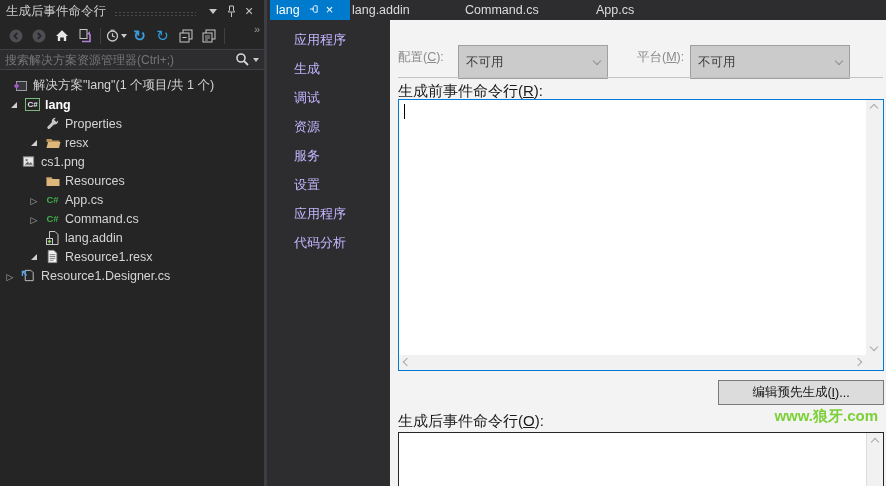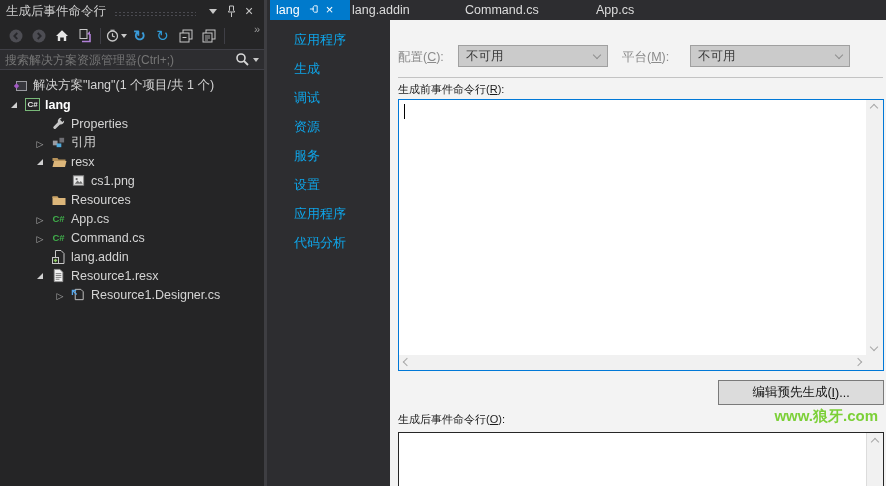--- a/index.html
+++ b/index.html
@@ -29,48 +29,48 @@
   .se-search { position:absolute; top:49px; left:0; right:0; height:21px; background:#2d2d30;
                border-top:1px solid #3f3f46; border-bottom:1px solid #3f3f46;
                display:flex; align-items:center; padding:0 5px; }
   .se-search input { flex:1; background:transparent; border:0; outline:0; color:#fde047; font-size:12px;
                      font-family:Liberation Sans, sans-serif; }
   
   .se-tree { position:absolute; top:76px; left:0; right:0; }
   .row { height:19px; display:flex; align-items:center; font-size:12.5px; color:#d4d4d4; white-space:nowrap; }
   .row .arrow { width:20px; display:flex; align-items:center; justify-content:center; flex:none; }
   .row .icon { width:17px; display:flex; align-items:center; justify-content:center; flex:none; margin-right:4px; }
-  .lvl0 { padding-left:12px; } .lvl1 { padding-left:4px; } .lvl2 { padding-left:30px; } .lvl3 { padding-left:50px; }
+  .lvl0 { padding-left:12px; } .lvl1 { padding-left:4px; } .lvl2 { padding-left:24px; } .lvl3 { }
   .bold { font-weight:700; color:#ffffff; }
   .exp-open { width:0; height:0; border-left:6px solid transparent; border-bottom:6px solid #d0d0d0; }
   .exp-closed::before { content:"\25B7"; font-size:9px; color:#b0b0b0; }
   .csbox { border:1px solid #79b979; color:#e8e8e8; font-size:8px; font-weight:700; padding:0 1px; line-height:11px; }
   .csfile { color:#3fae4a; font-weight:700; font-size:9.5px; }
   
   .splitter { position:absolute; left:264px; top:0; width:3px; height:486px; background:#3e3e42; }
   
   .tabwell { position:absolute; left:267px; top:0; right:0; height:20px; background:#2d2d30; }
   .tab-active { position:absolute; left:3px; top:0; width:80px; height:20px; background:#007acc; color:#fff;
                 display:flex; align-items:center; font-size:12.5px; padding:0 6px; }
   .tab-active .x-glyph::before { color:#fff; font-size:13px; }
   .tab-i { position:absolute; top:0; height:20px; line-height:20px; font-size:12.5px; color:#dcdcdc; }
   
   .propnav { position:absolute; left:267px; top:20px; width:123px; height:466px; background:#2d2d30; padding-top:5px; }
   .pn-item { position:relative; height:29px; line-height:29px; margin:0 12px 0 14px; padding-left:13px;
-             font-size:13px; color:#0ea5e9; white-space:nowrap; }
+             font-size:13px; color:#c4b5fd; white-space:nowrap; }
   .pn-item.sel { background:#1c97ea; color:#fff; }
   .pn-item.sel::after { content:""; position:absolute; right:-11px; top:50%; margin-top:-10px;
                         border-top:10px solid transparent; border-bottom:10px solid transparent; border-left:11px solid #1c97ea; }
   
   .content { position:absolute; left:390px; top:20px; width:496px; height:466px; background:#f3f3f3; }
   .mn { text-decoration:underline; }
   .lab-dis { position:absolute; font-size:12.5px; color:#8b8b8b; }
-  .lab { position:absolute; font-size:11px; color:#1b1b1b; }
+  .lab { position:absolute; font-size:15px; color:#1b1b1b; }
   .dsel { position:absolute; height:22px; background:#cbcbcb; border:1px solid #a0a0a0; display:flex;
-          align-items:center; padding:4px 7px; font-size:12.5px; color:#3a3a3a;justify-content:flex-end; }
+          align-items:center; padding:16px 7px; font-size:12.5px; color:#3a3a3a;justify-content:flex-end; }
   .chev { width:6px; height:6px; border-right:1.6px solid #8f8f8f; border-bottom:1.6px solid #8f8f8f; display:inline-block; }
   .chev.up { transform:rotate(-135deg); } .chev.down { transform:rotate(45deg); }
   .chev.left { transform:rotate(135deg); } .chev.right { transform:rotate(-45deg); }
   .dsel .chev { margin-left:auto; margin-top:-3px; }
   .sep { position:absolute; left:8px; right:3px; top:57px; border-top:1px solid #c3c3c3; }
   .prebox { position:absolute; left:8px; top:79px; width:486px; height:272px; background:#fff; border:1px solid #0078d7; }
   .caret { position:absolute; left:5px; top:4px; width:1px; height:15px; background:#000; animation:blink 1s steps(1) infinite; }
   @keyframes blink { 50% { opacity:0; } }
   .vscroll { position:absolute; right:0; top:0; bottom:15px; width:17px; background:#f1f1f1; }
   .vscroll .sarr { position:absolute; left:5px; }
@@ -198,33 +198,20 @@
       <span class="arrow"></span>
       <span class="icon">
           <svg width="15" height="15" viewBox="0 0 16 16">
             <path d="M14 4.8A3.8 3.8 0 0 1 9.6 9L5.2 13.4a1.6 1.6 0 0 1-2.3-2.3L7.3 6.7A3.8 3.8 0 0 1 11.5 2L9.6 3.9l2.5 2.5z" fill="#c8c8c8"></path>
           </svg>
         </span>
       <span>Properties</span>
     </div>
     <div class="row lvl2">
       <span class="arrow">
-          <span class="exp-closed"></span>
-        </span>
-      <span class="icon">
-          <svg width="15" height="15" viewBox="0 0 16 16">
-            <rect x="2" y="6" width="5" height="5" fill="#9a9aa0"></rect>
-            <rect x="9" y="3" width="5" height="5" fill="#6e6e74"></rect>
-            <rect x="6" y="9" width="5" height="4" fill="#50aadd"></rect>
-          </svg>
-        </span>
-      <span>引用</span>
-    </div>
-    <div class="row lvl2">
-      <span class="arrow">
           <span class="exp-open"></span>
         </span>
       <span class="icon">
           <svg width="16" height="16" viewBox="0 0 16 16">
             <path d="M1.5 4h5l1 1.5h7V7h-13z" fill="#b8935a"></path>
             <path d="M1.5 13 3 7h12.5L14 13z" fill="#dcb67a"></path>
           </svg>
         </span>
       <span>resx</span>
     </div>
@@ -333,21 +320,21 @@
   <div class="pn-item">代码分析</div>
 </div>
 
 <div class="content">
 
   <div class="lab-dis" style="left:8px; top:29px"><span>配置(</span><span class="mn">C</span><span>):</span></div>
   <div class="dsel" style="left:68px; top:25px; width:150px">
     <span>不可用</span>
     <span class="chev down"></span>
   </div>
-  <div class="lab-dis" style="left:232px; top:29px"><span>平台(</span><span class="mn">M</span><span>):</span></div>
+  <div class="lab-dis" style="left:247px; top:29px"><span>平台(</span><span class="mn">M</span><span>):</span></div>
   <div class="dsel" style="left:300px; top:25px; width:160px">
     <span>不可用</span>
     <span class="chev down"></span>
   </div>
 
   <div class="sep"></div>
 
   <div class="lab" style="left:8px; top:62px"><span>生成前事件命令行(</span><span class="mn">R</span><span>):</span></div>
 
   <div class="prebox">

